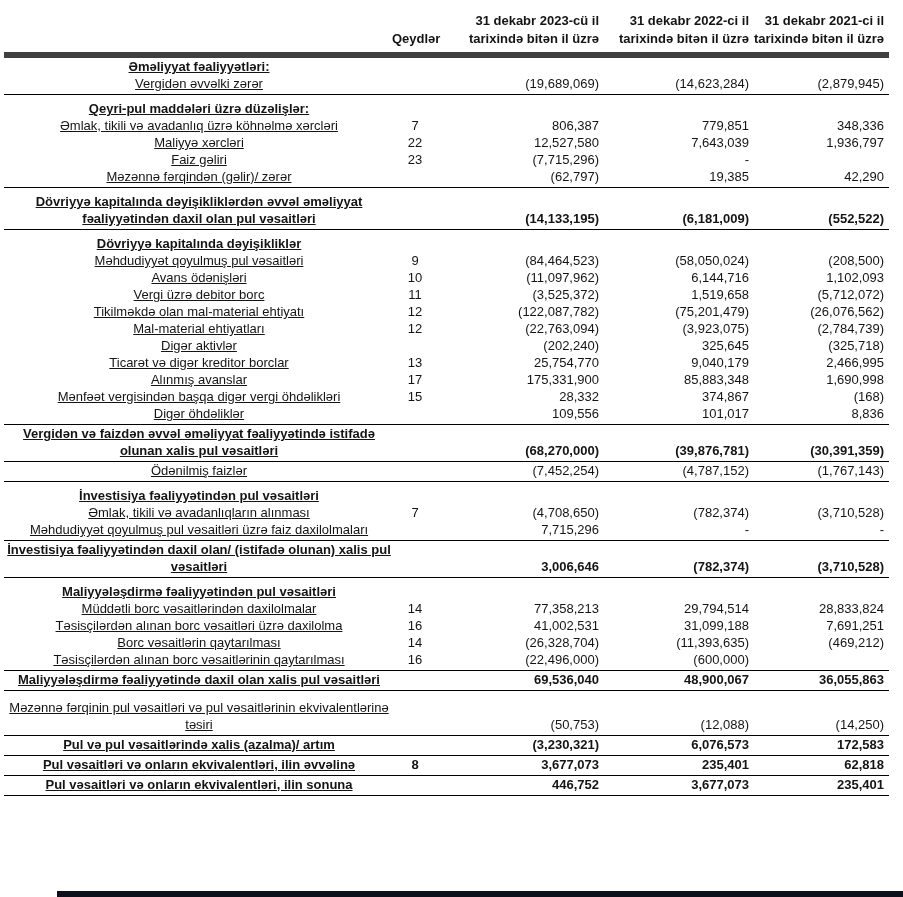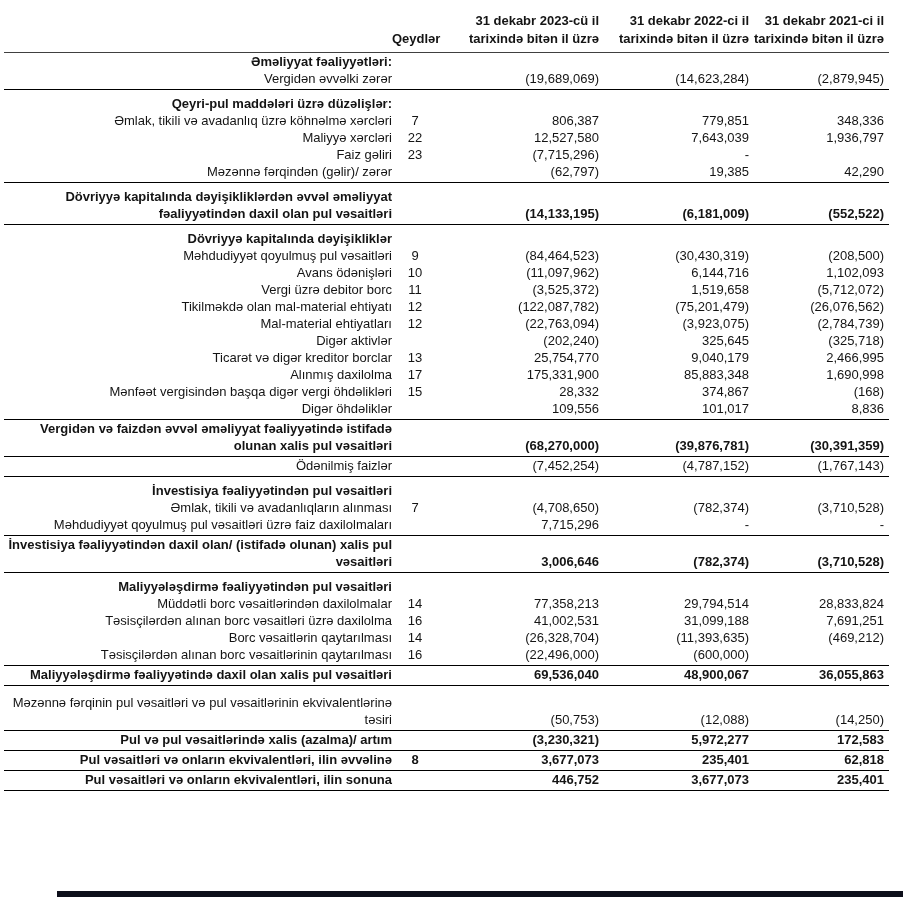--- a/index.html
+++ b/index.html
@@ -16,30 +16,30 @@
     font-size:13px;
   }
   col.c-label { width:388px; }
   col.c-note  { width:46px; }
   col.c-v1    { width:161px; }
   col.c-v2    { width:150px; }
   col.c-v3    { width:140px; }
   thead th {
     font-weight:bold; vertical-align:bottom;
     padding:8px 0 4px 0; line-height:18px;
-    border-bottom:1px solid #404040;
+    border-bottom:6px solid #404040;
   }
   thead th.num { text-align:right; }
   thead th.note { text-align:center;margin-left:27px; }
   thead th.num.last { padding-right:5px; }
   td {
     vertical-align:bottom; line-height:17px;
     padding:0; font-size:13px;
   }
-  td.lbl { text-align:right; padding-left:2px; }
+  td.lbl { text-align:center; padding-left:2px;text-decoration:underline; }
   td.note { text-align:center; }
   td.num { text-align:right; }
   td.num.last { padding-right:5px; }
   tr.bold td { font-weight:bold; }
   tr.line td { border-bottom:1px solid #000; padding-bottom:2px; }
   tr.section td { padding-top:5px; }
   tr.spacer td { height:8px; border:none; }
   .bottom-bar {
     position:absolute; left:57px; right:0; bottom:0;
     height:10px; background:#0d0f1a;
@@ -127,21 +127,21 @@
           <td class="lbl">Dövriyyə kapitalında dəyişikliklər</td>
           <td class="note"></td>
           <td class="num"></td>
           <td class="num"></td>
           <td class="num last"></td>
         </tr>
         <tr>
           <td class="lbl">Məhdudiyyət qoyulmuş pul vəsaitləri</td>
           <td class="note">9</td>
           <td class="num">(84,464,523)</td>
-          <td class="num">(30,430,319)</td>
+          <td class="num">(58,050,024)</td>
           <td class="num last">(208,500)</td>
         </tr>
         <tr>
           <td class="lbl">Avans ödənişləri</td>
           <td class="note">10</td>
           <td class="num">(11,097,962)</td>
           <td class="num">6,144,716</td>
           <td class="num last">1,102,093</td>
         </tr>
         <tr>
@@ -173,21 +173,21 @@
           <td class="num last">(325,718)</td>
         </tr>
         <tr>
           <td class="lbl">Ticarət və digər kreditor borclar</td>
           <td class="note">13</td>
           <td class="num">25,754,770</td>
           <td class="num">9,040,179</td>
           <td class="num last">2,466,995</td>
         </tr>
         <tr>
-          <td class="lbl">Alınmış daxilolma</td>
+          <td class="lbl">Alınmış avanslar</td>
           <td class="note">17</td>
           <td class="num">175,331,900</td>
           <td class="num">85,883,348</td>
           <td class="num last">1,690,998</td>
         </tr>
         <tr>
           <td class="lbl">Mənfəət vergisindən başqa digər vergi öhdəlikləri</td>
           <td class="note">15</td>
           <td class="num">28,332</td>
           <td class="num">374,867</td>
@@ -291,21 +291,21 @@
           <td class="lbl">Məzənnə fərqinin pul vəsaitləri və pul vəsaitlərinin ekvivalentlərinə təsiri</td>
           <td class="note"></td>
           <td class="num">(50,753)</td>
           <td class="num">(12,088)</td>
           <td class="num last">(14,250)</td>
         </tr>
         <tr class="bold line">
           <td class="lbl">Pul və pul vəsaitlərində xalis (azalma)/ artım</td>
           <td class="note"></td>
           <td class="num">(3,230,321)</td>
-          <td class="num">5,972,277</td>
+          <td class="num">6,076,573</td>
           <td class="num last">172,583</td>
         </tr>
         <tr class="bold line">
           <td class="lbl">Pul vəsaitləri və onların ekvivalentləri, ilin əvvəlinə</td>
           <td class="note">8</td>
           <td class="num">3,677,073</td>
           <td class="num">235,401</td>
           <td class="num last">62,818</td>
         </tr>
         <tr class="bold line">

